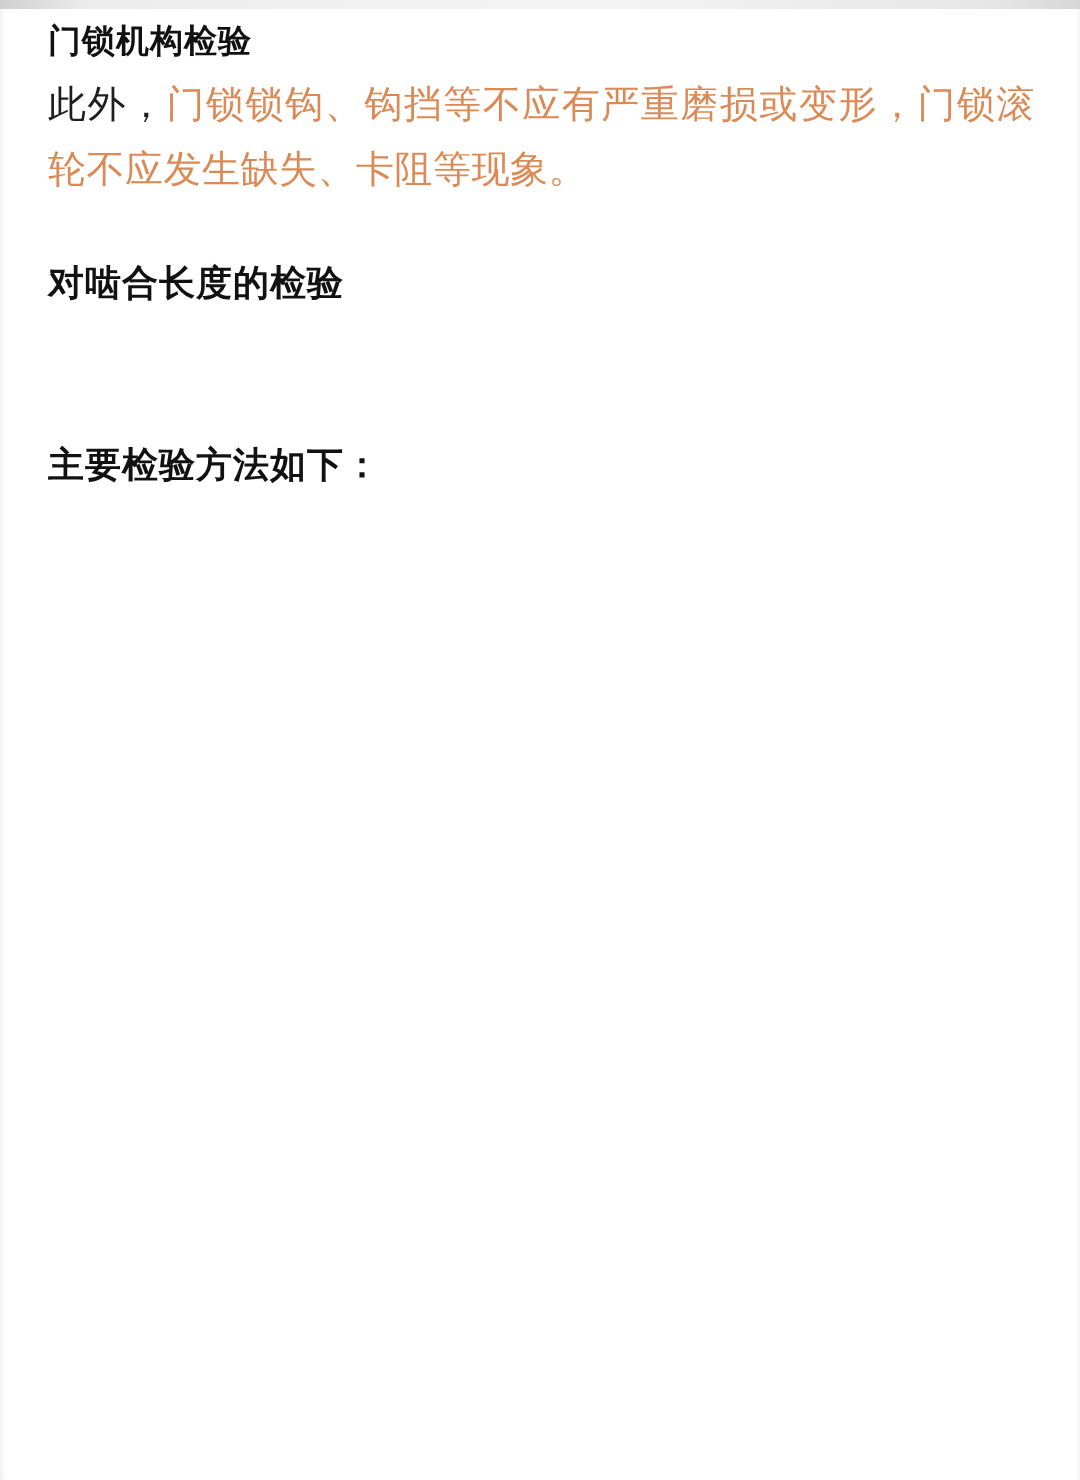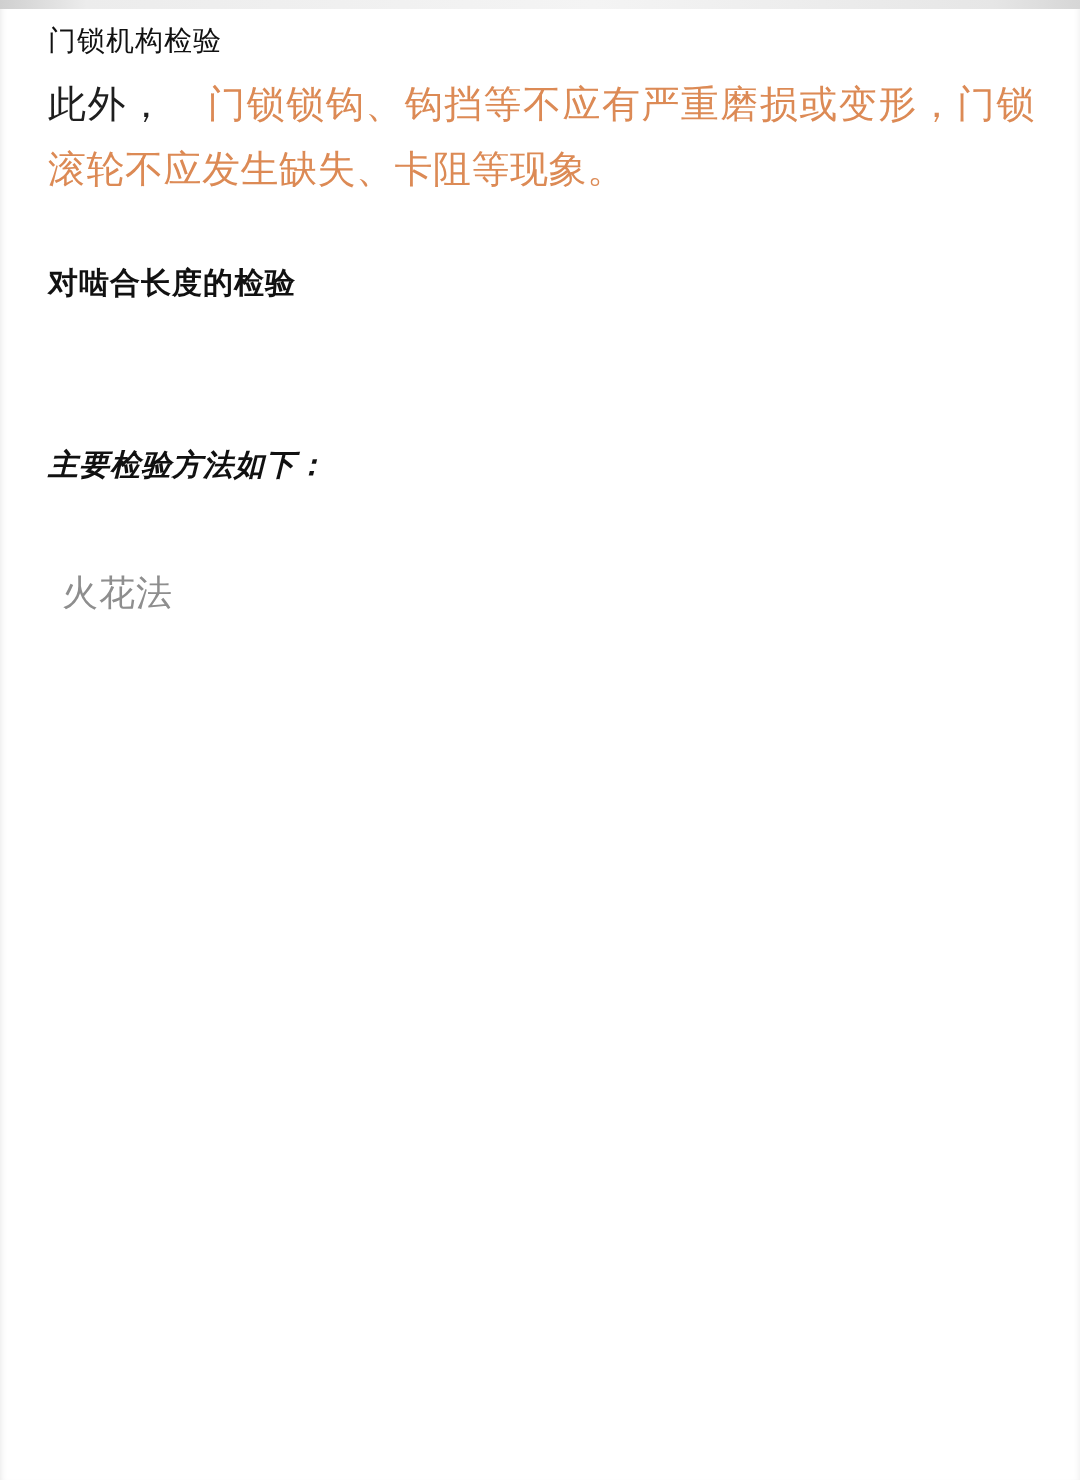--- a/index.html
+++ b/index.html
@@ -27,53 +27,51 @@
     overflow: hidden;
     box-shadow: inset 6px 0 10px -8px rgba(0,0,0,0.18), inset -6px 0 10px -8px rgba(0,0,0,0.12);
   }
   .top-edge {
     position: absolute;
     top: 0; left: 0; right: 0;
     height: 9px;
     background: linear-gradient(90deg, #cfcfcf 0%, #ececec 8%, #f4f4f4 55%, #e6e6e6 92%, #d6d6d6 100%);
   }
   h1.doc-title {
-    font-size: 28px;
+    font-size: 33px;
     line-height: 50px;
-    font-weight: 400;
+    font-weight: 700;
     color: var(--heading);
     margin: 10px 0 6px 0;
     letter-spacing: 1px;
   }
   p.body-text {
     font-size: 38px;
     line-height: 65px;
     color: var(--text);
     margin: 0 0 56px 0;
     text-align: justify;
     letter-spacing: 0.5px;
   }
   p.body-text.tight {
     margin-bottom: 0;
   }
   .hl {
     color: var(--accent);
-    margin-left: 41px;
   }
   h2.section-heading {
-    font-size: 30px;
+    font-size: 36px;
     line-height: 50px;
     font-weight: 700;
     color: var(--heading);
     margin: 4px 0 18px 0;
     letter-spacing: 1px;
   }
   h2.methods-heading {
     margin: 132px 0 0 0;
-    font-style: italic;
   }
   p.method-label {
     font-size: 36px;
     line-height: 65px;
     color: var(--muted);
     margin: 70px 0 0 14px;
     letter-spacing: 1px;
   }
 </style>
 </head>
@@ -86,14 +84,13 @@
 
 
 
   <p class="body-text"><span>此外，</span><span class="hl">门锁锁钩、钩挡等不应有严重磨损或变形，门锁滚轮不应发生缺失、卡阻等现象。</span></p>
 
   <h2 class="section-heading">对啮合长度的检验</h2>
 
 
   <h2 class="section-heading methods-heading">主要检验方法如下：</h2>
 
-  <p class="method-label">火花法</p>
 </div>
 
 </body></html>

